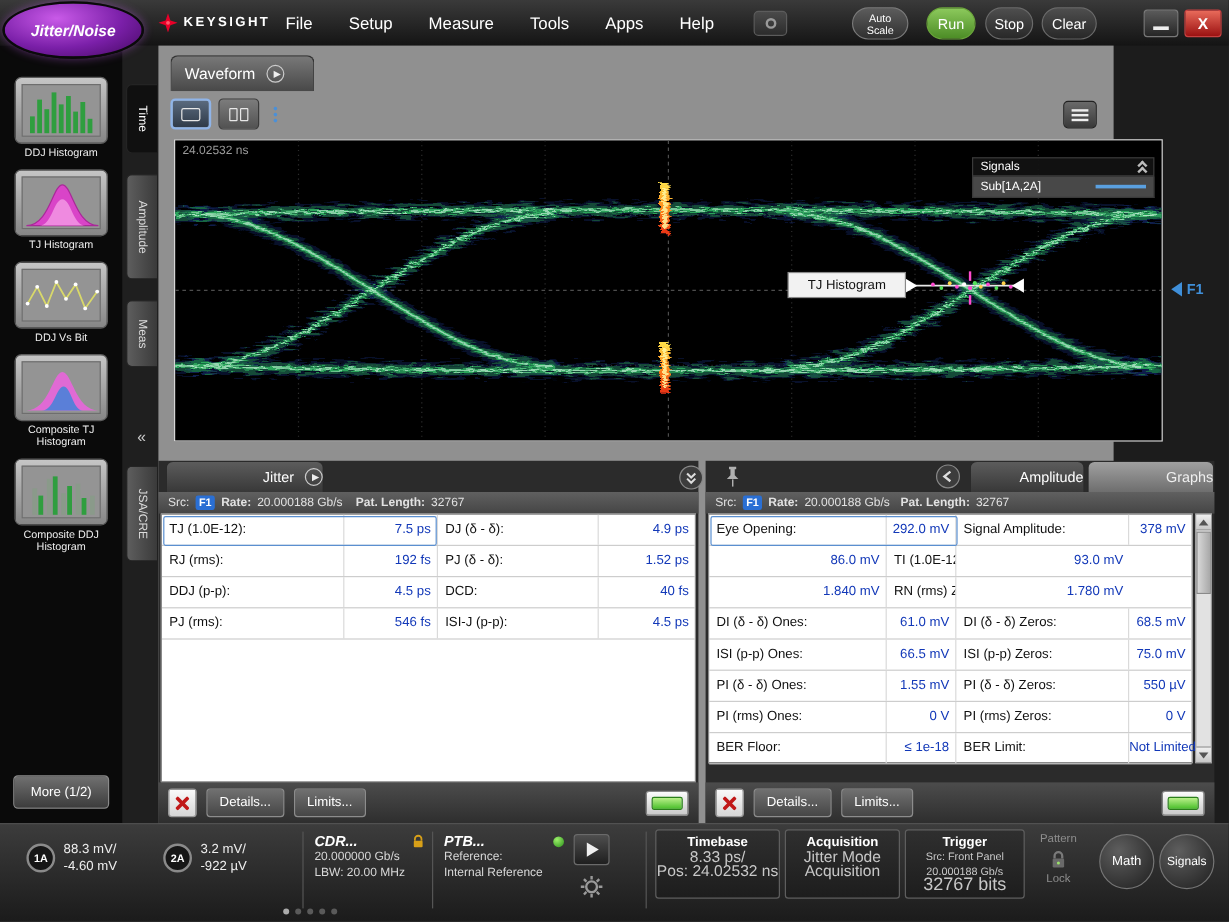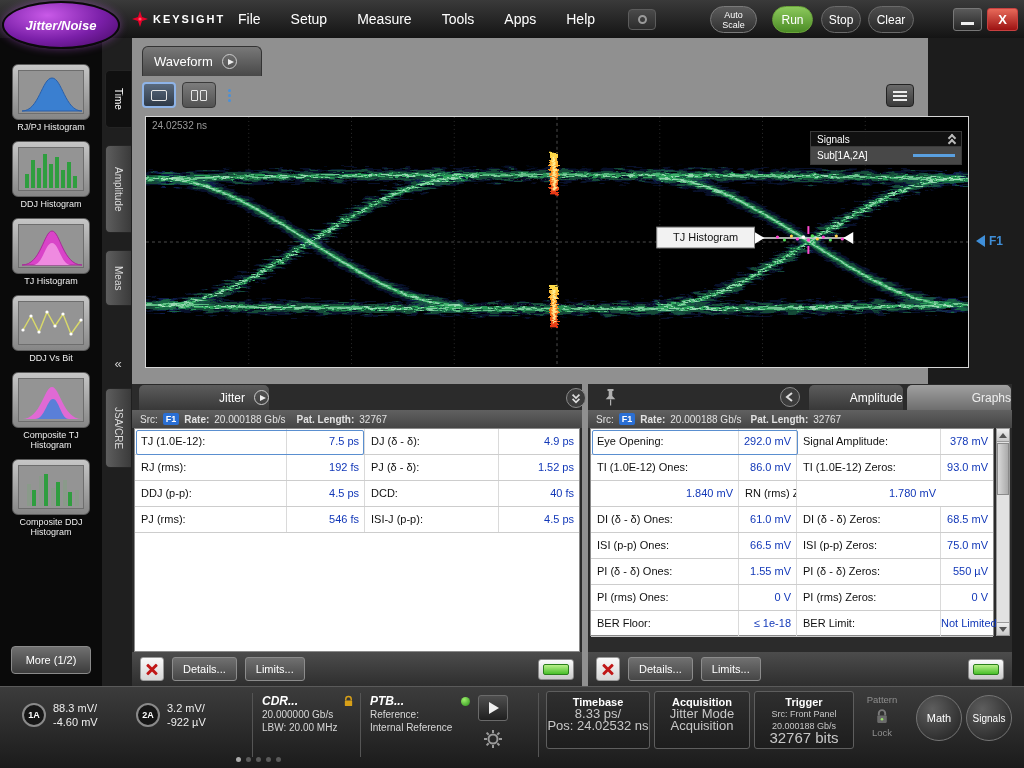--- a/index.html
+++ b/index.html
@@ -151,28 +151,20 @@
   <div class="win-min">
       <span class="bar"></span>
     </div>
   <div class="win-close">
       <span>X</span>
     </div>
 </div>
 <div class="logo-oval">Jitter/Noise</div>
 
 <div class="sidebar">
-  <div class="side-item">
-    <div class="thumb">
-      <svg width="66" height="44">
-          <path d="M3 40 C20 40 23 7 33 7 C43 7 46 40 63 40 Z" fill="#3a7fd0" stroke="#2a5fa8"></path>
-        </svg>
-    </div>
-    <div class="side-label">RJ/PJ Histogram</div>
-  </div>
   <div class="side-item">
     <div class="thumb">
       <svg width="66" height="44">
           <g fill="#2f9e3f">
             <rect x="6" y="26" width="4" height="14"></rect>
             <rect x="12" y="12" width="4" height="28"></rect>
             <rect x="18" y="20" width="4" height="20"></rect>
             <rect x="24" y="6" width="4" height="34"></rect>
             <rect x="30" y="16" width="4" height="24"></rect>
             <rect x="36" y="9" width="4" height="31"></rect>
@@ -485,21 +477,20 @@
     </div>
     <div class="tbl" style="width:404px;height:208px;">
       <div class="selbox" style="width:206px;"></div>
       <div class="trow" style="grid-template-columns:148px 58px 144px auto;">
         <div class="tl">Eye Opening:</div>
         <div class="tv">292.0 mV</div>
         <div class="tl">Signal Amplitude:</div>
         <div class="tv" style="border-right:none;">378 mV</div>
       </div>
       <div class="trow" style="grid-template-columns:148px 58px 144px auto;">
-        <div class="tl">TI (1.0E-12) Ones:</div>
         <div class="tv">86.0 mV</div>
         <div class="tl">TI (1.0E-12) Zeros:</div>
         <div class="tv" style="border-right:none;">93.0 mV</div>
       </div>
       <div class="trow" style="grid-template-columns:148px 58px 144px auto;">
         <div class="tv">1.840 mV</div>
         <div class="tl">RN (rms) Zeros:</div>
         <div class="tv" style="border-right:none;">1.780 mV</div>
       </div>
       <div class="trow" style="grid-template-columns:148px 58px 144px auto;">

